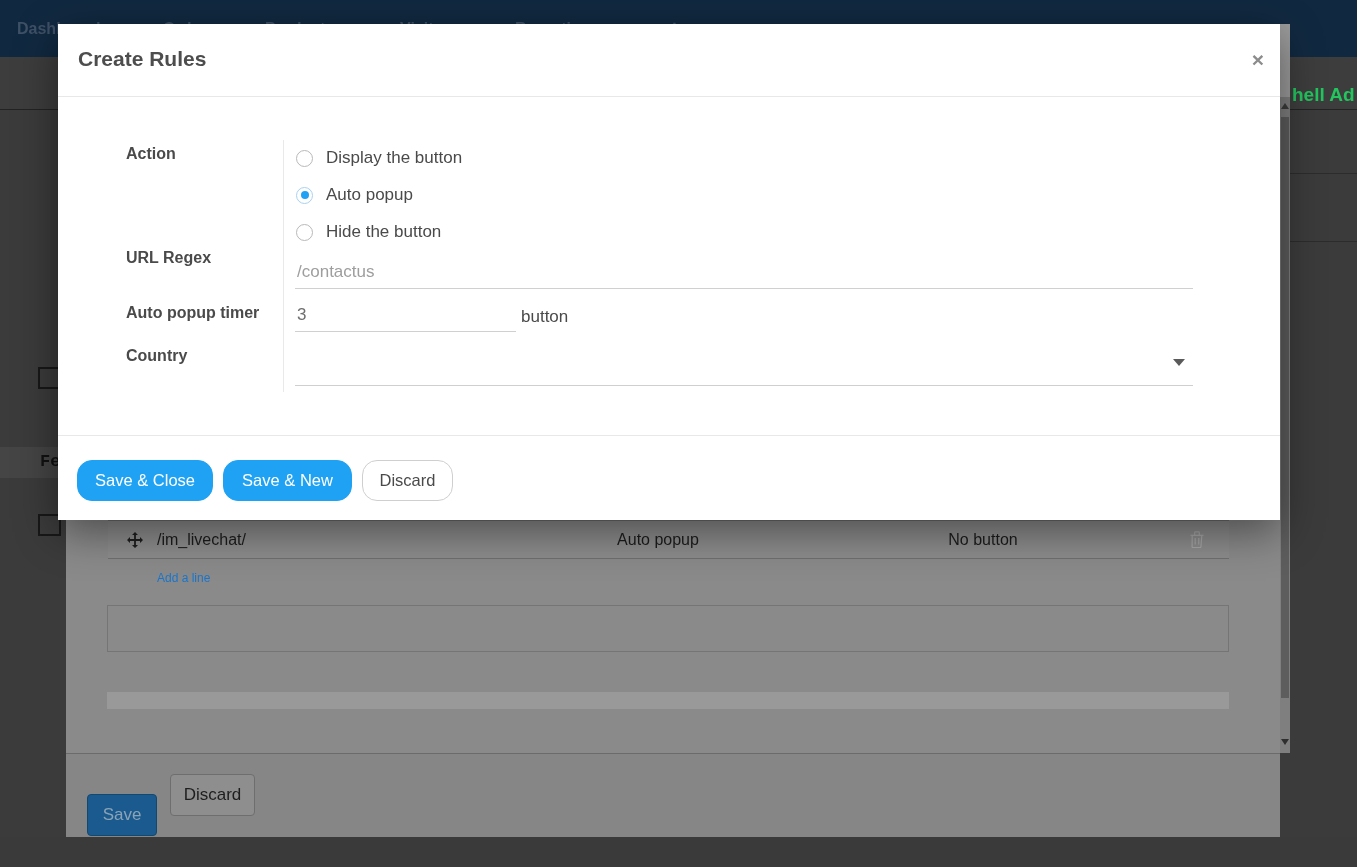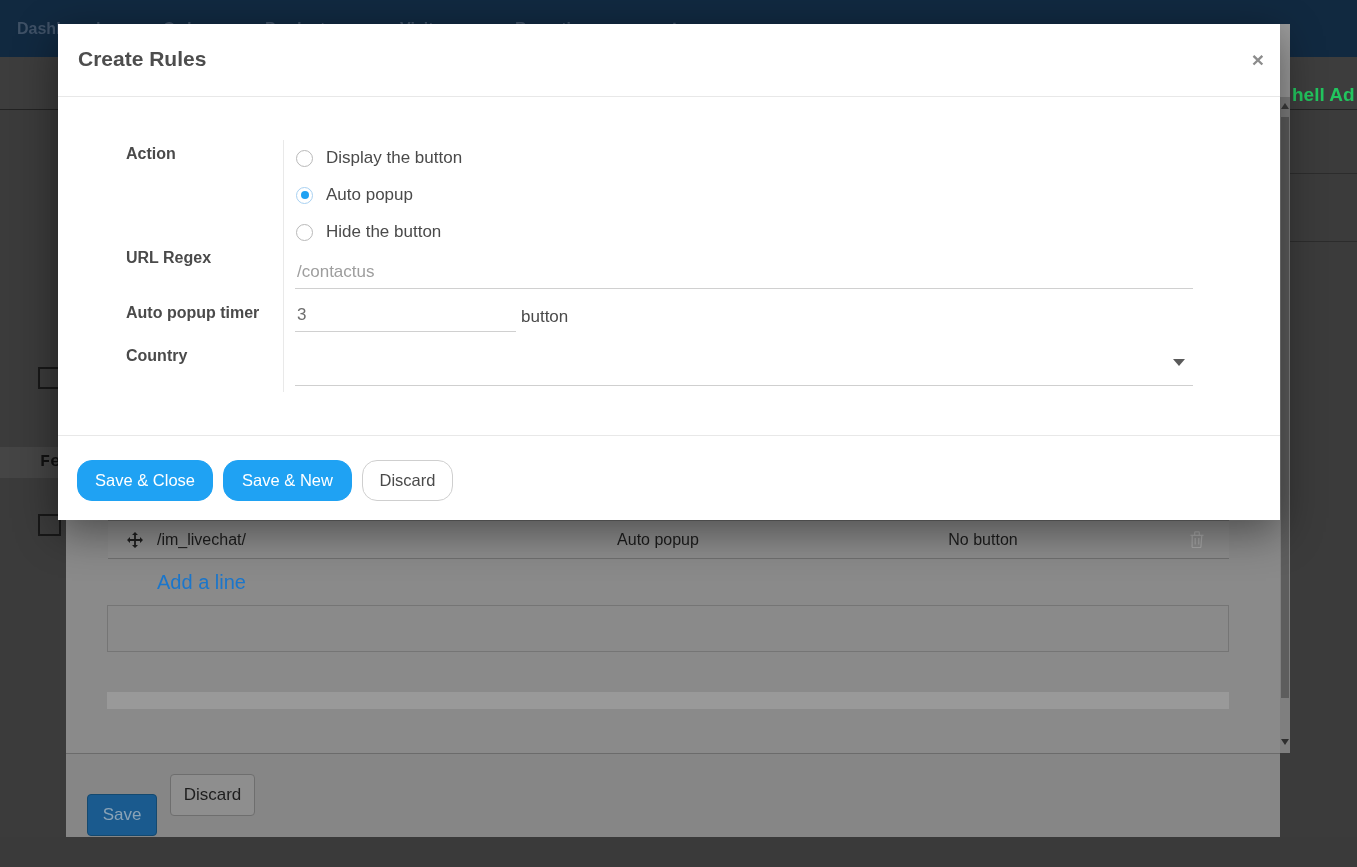--- a/index.html
+++ b/index.html
@@ -33,21 +33,21 @@
   .section-frag { left:40px; top:395px; color:#111; font-size:17px; font-weight:700;font-family:Liberation Mono, monospace; }
 
   .rules-row { left:108px; top:463px; width:1121px; height:39px; background:#8d8d8d;
                border-top:1px solid #6f6f6f; border-bottom:1px solid #6f6f6f; color:#1c1c1c; font-size:16px; }
   .rules-row .cell { position:absolute; top:0; height:37px; display:flex; align-items:center; }
   .drag-cell { left:19px; }
   .url-cell  { left:49px; }
   .action-cell { left:400px; width:300px; justify-content:center; }
   .country-cell { left:730px; width:290px; justify-content:center; }
   .trash-cell { left:1082px; }
-  .add-line { left:157px; top:514px; color:#1b76cb; font-size:20px; cursor:pointer; }
+  .add-line { left:157px; top:514px; color:#1b76cb; font-size:12px; cursor:pointer; }
   .empty-box { left:107px; top:548px; width:1122px; height:47px; border:1px solid #757575; }
   .hl-band { left:107px; top:635px; width:1122px; height:17px; background:#999; }
 
   .bg-footer { left:66px; top:696px; width:1214px; height:84px; background:#868686; border-top:1px solid #6b6b6b; }
   .bg-save { left:21px; top:20px; width:70px; height:42px; background:#1a5a8e; border:1px solid #14496f;
              border-radius:4px; color:#8ba3b6; font-size:17px; display:flex; align-items:center; justify-content:center;margin-top:20px; }
   .bg-discard { left:104px; top:20px; width:85px; height:42px; background:#8e8e8e; border:1px solid #6e6e6e;
                 border-radius:4px; color:#1e1e1e; font-size:17px; display:flex; align-items:center; justify-content:center; }
   .bottom-strip { left:0; top:780px; width:1357px; height:30px; background:#3a3a3a; }
 

